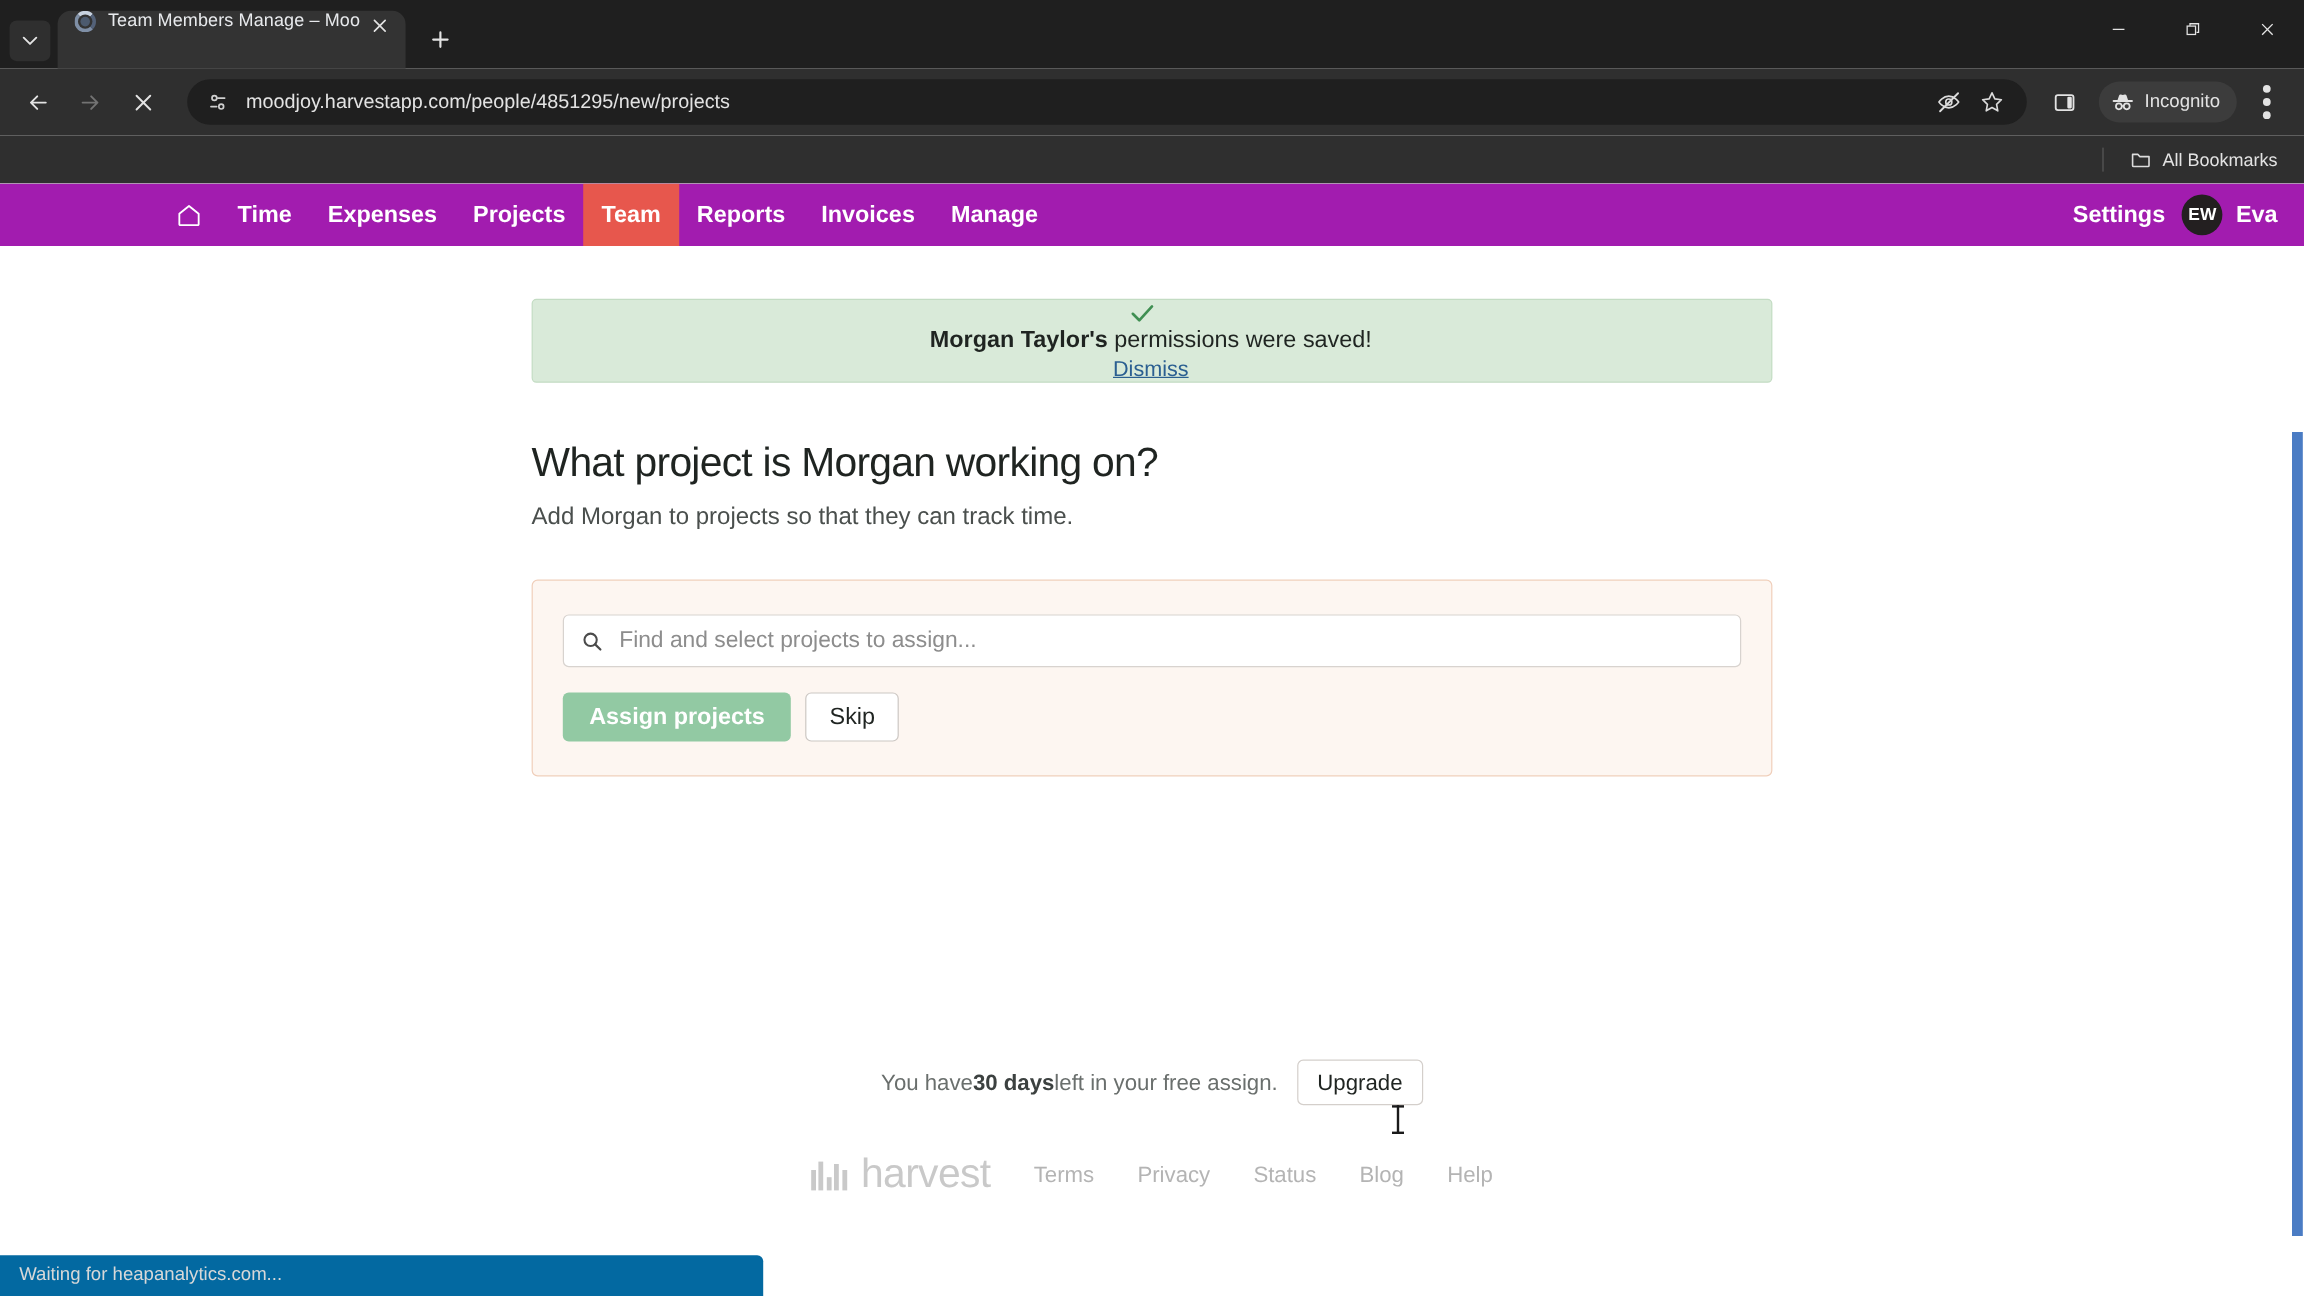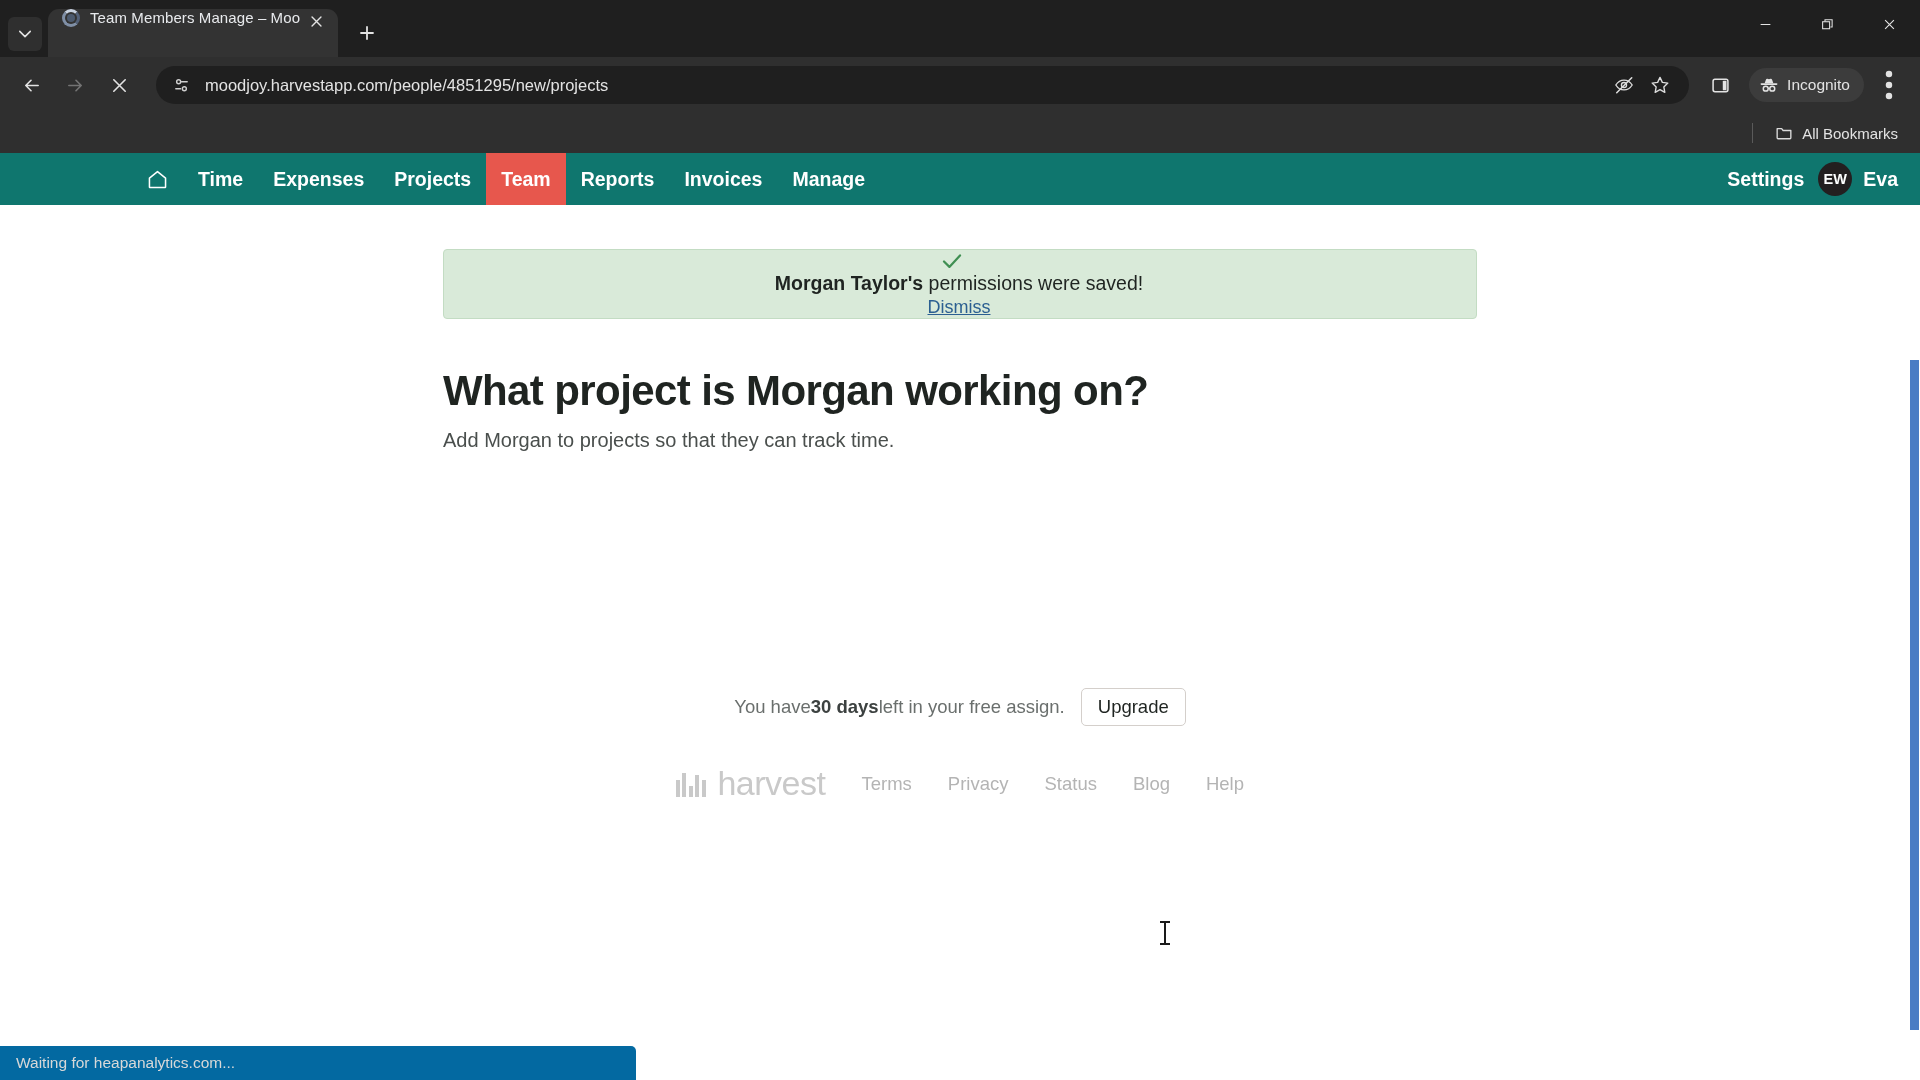--- a/index.html
+++ b/index.html
@@ -206,21 +206,21 @@
   
   .viewport {
     position: relative;
     height: 927px;
     background: #ffffff;
     overflow: hidden;
   }
 
   .hnav {
     height: 52px;
-    background: #0f766e;
+    background: #a21caf;
     display: flex;
     align-items: stretch;
     padding: 0 18px 0 0;
   }
   .hnav-left { display: flex; align-items: stretch; margin-left: 132px; }
   .hnav-home {
     display: flex; align-items: center;
     padding: 0 14px;
   }
   .hnav-home svg { width: 23px; height: 23px; }
@@ -291,22 +291,22 @@
   }
   .flash-text b { font-weight: bold; }
   .flash-dismiss {
     font-size: 18px;
     color: #2b5f91;
     text-decoration: underline;
     white-space: nowrap;
   }
 
   h1.page-title {
-    font-size: 42px;
-    font-weight: bold;
+    font-size: 34px;
+    font-weight: normal;
     color: #1f2421;
     letter-spacing: -.6px;
     margin-top: 48px;
   }
   .page-sub {
     font-size: 20px;
     color: #4a4f4d;
     margin-top: 14px;
   }
 
@@ -648,20 +648,33 @@
               <path d="M3 11.5l5.4 5.4L19 5.4" fill="none" stroke="#3f8f52" stroke-width="2.2" stroke-linecap="round" stroke-linejoin="round"></path>
             </svg>
           </span>
           <span class="flash-text"><b>Morgan Taylor's</b><span> permissions were saved!</span></span>
           <span class="flash-dismiss">Dismiss</span>
         </div>
 
         <h1 class="page-title">What project is Morgan working on?</h1>
         <div class="page-sub">Add Morgan to projects so that they can track time.</div>
 
+        <div class="panel">
+          <div class="searchbox">
+            <svg viewBox="0 0 20 20">
+              <circle cx="8.6" cy="8.6" r="5.4" fill="none" stroke="#4b4b4b" stroke-width="1.8"></circle>
+              <path d="M12.6 12.6l4.6 4.6" stroke="#4b4b4b" stroke-width="1.9" stroke-linecap="round"></path>
+            </svg>
+            <input type="text" placeholder="Find and select projects to assign..." style="">
+          </div>
+          <div class="panel-actions">
+            <button class="btn-assign">Assign projects</button>
+            <button class="btn-skip">Skip</button>
+          </div>
+        </div>
 
         <div class="trial">
           <span>You have </span>
             <b>30 days</b>
             <span> left in your free assign.</span>
           <button class="btn-upgrade">Upgrade</button>
         </div>
 
         <div class="footer">
           <div class="brand">

